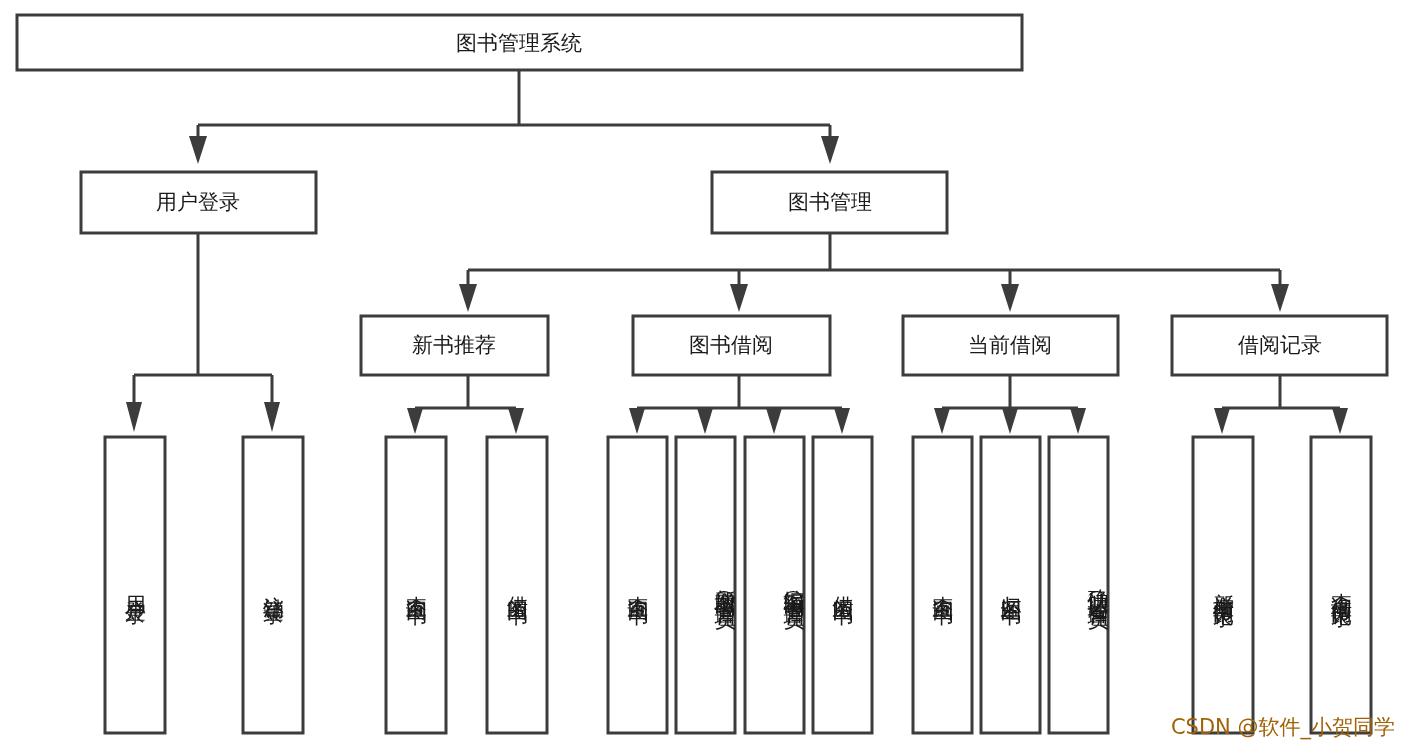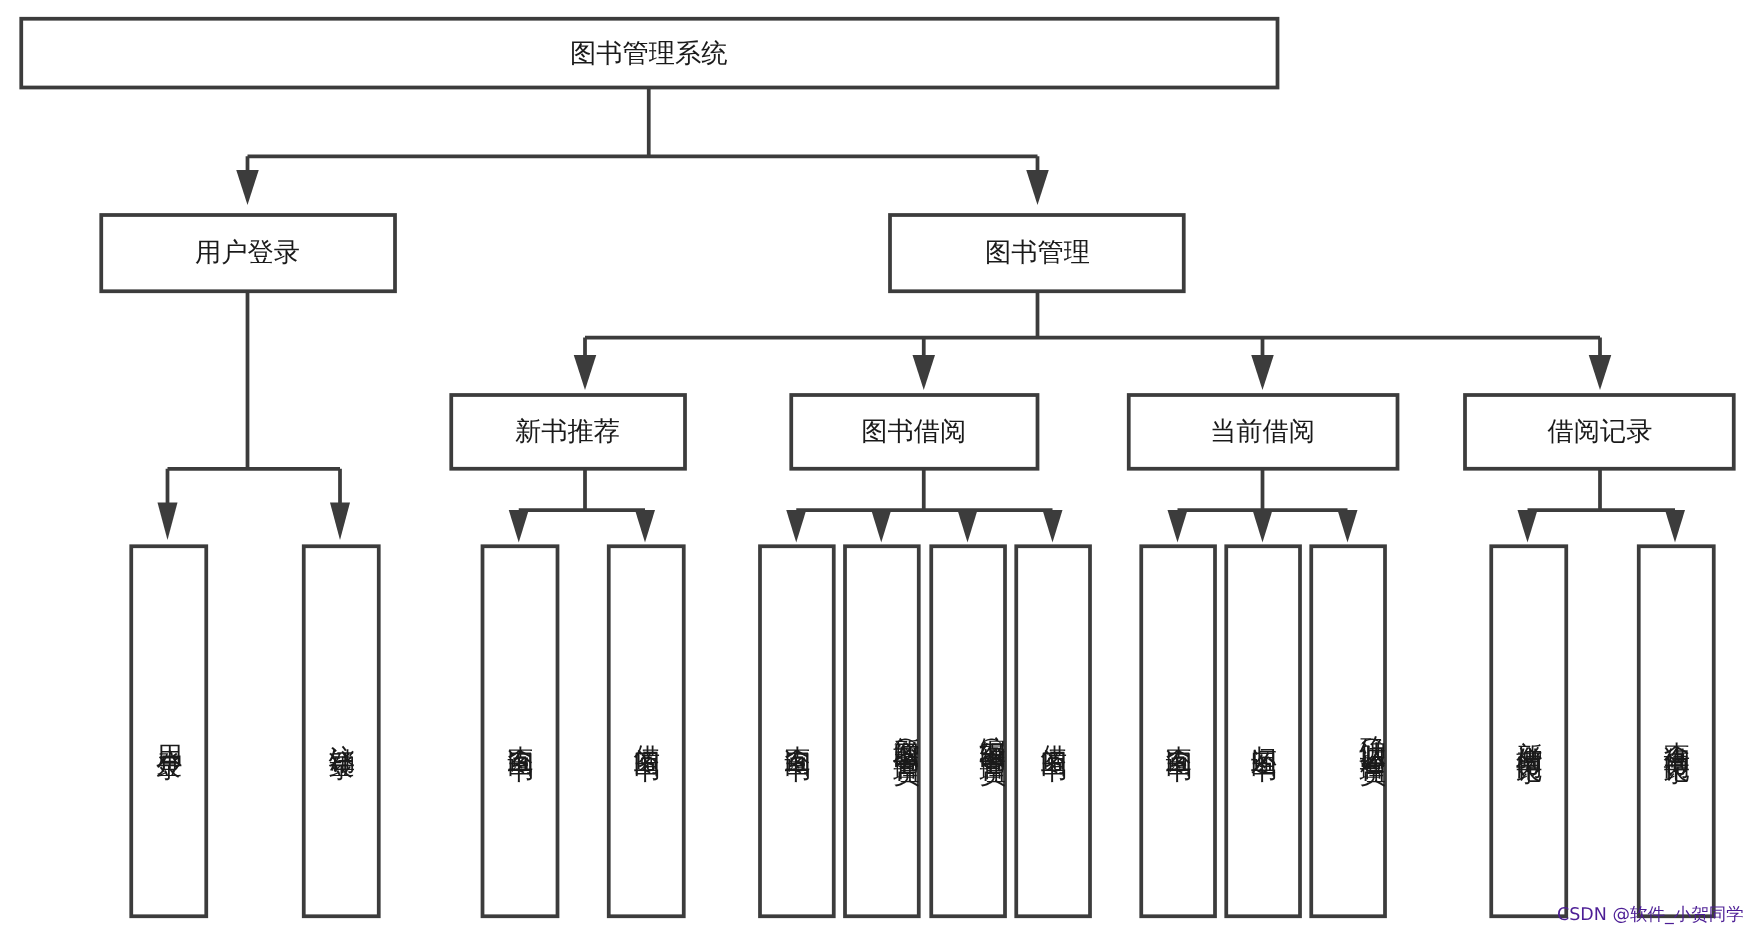--- a/index.html
+++ b/index.html
@@ -64,22 +64,22 @@
     display: flex;
     align-items: center;
     justify-content: center;
     pointer-events: none;
   }
   .watermark {
     position: absolute;
     right: 10px;
     bottom: 6px;
     font-family: "DejaVu Sans", "Liberation Sans", sans-serif;
-    font-size: 14px;
-    color: #4c1d95;
+    font-size: 21px;
+    color: #a16207;
     white-space: nowrap;
     user-select: none;
   }
 </style>
 </head>
 <body>
 
 <div id="diagram-root">
 
   <svg id="diagram-canvas" viewBox="0 0 1405 747">

